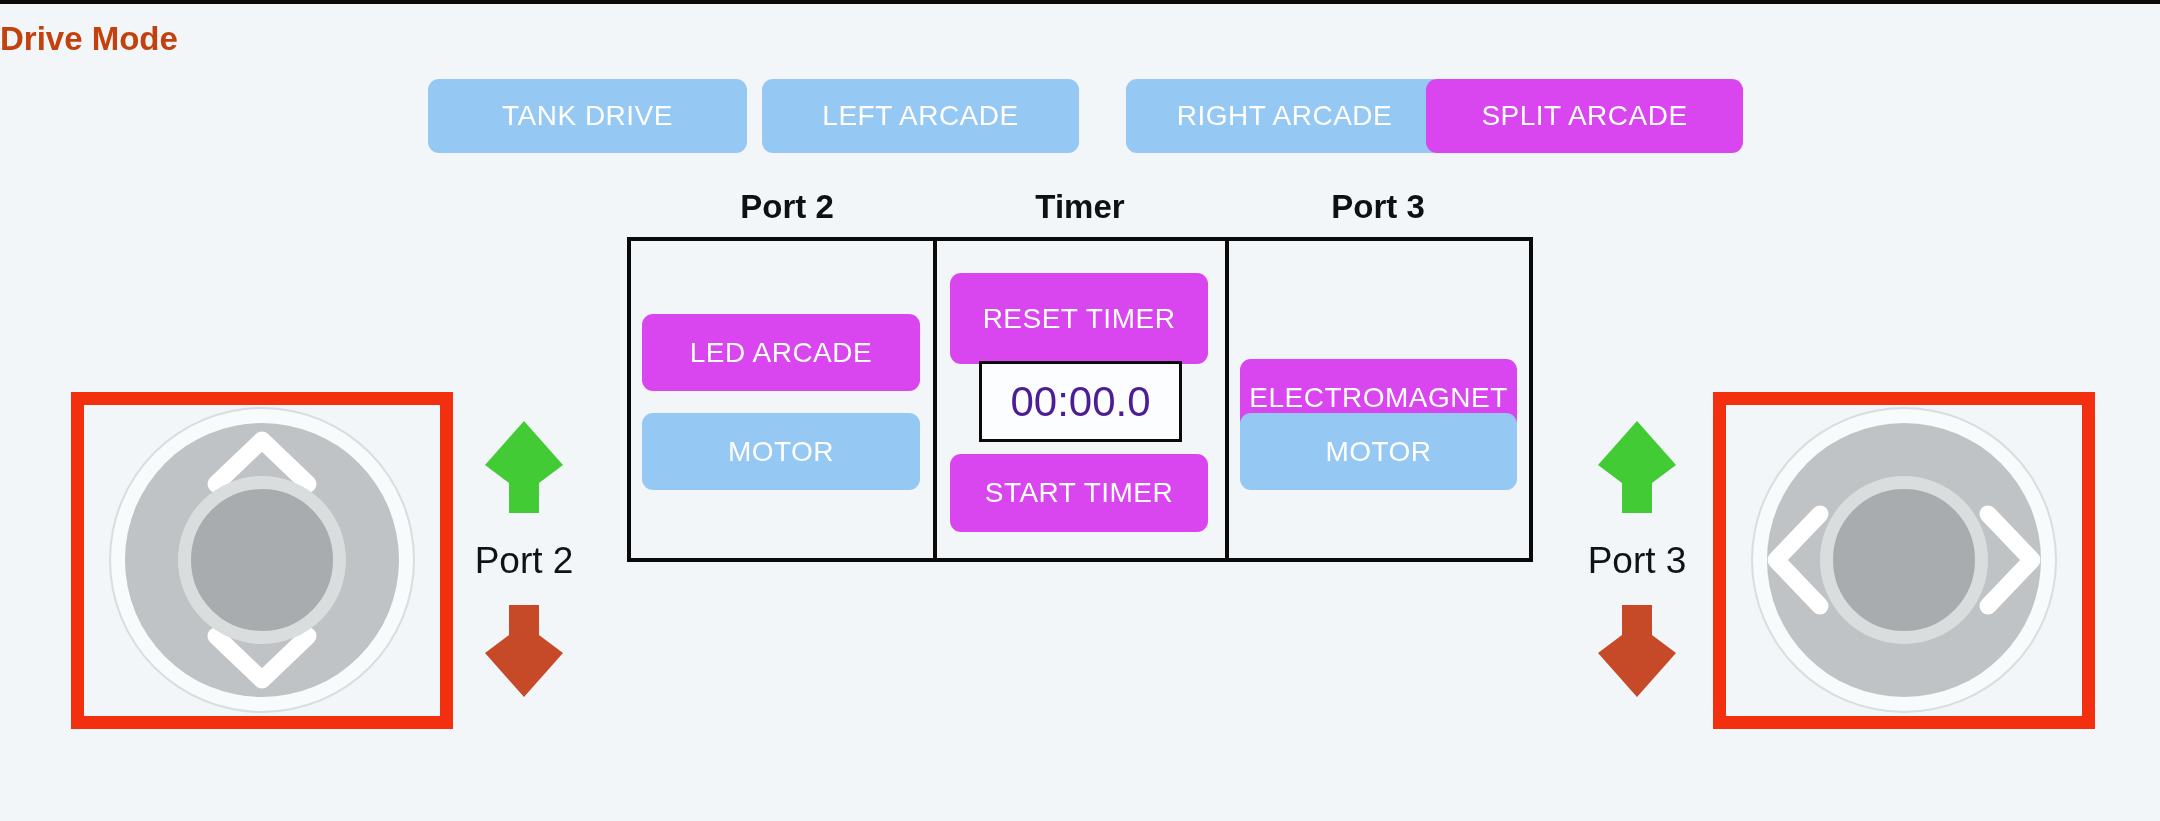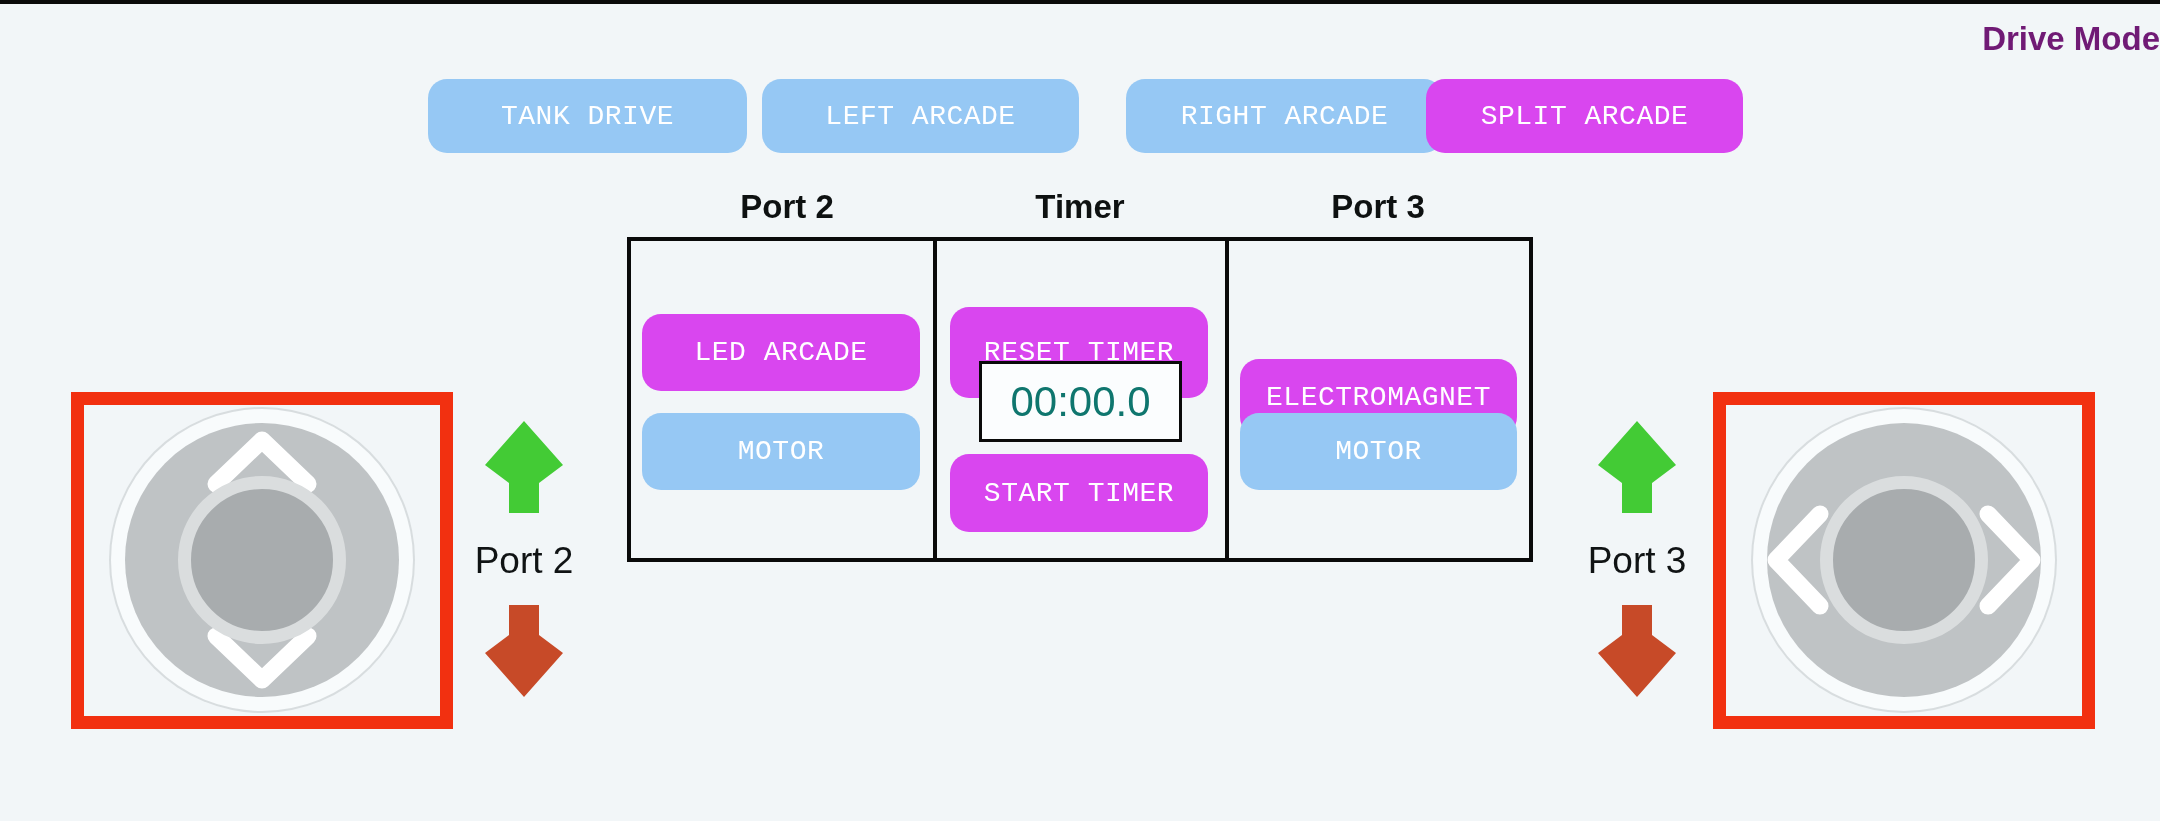--- a/index.html
+++ b/index.html
@@ -2,27 +2,27 @@
 <html><head>
 <meta charset="utf-8">
 <style>
   html,body { margin:0; padding:0; background:#F2F6F8; }
   .stage {
     position:relative; width:2160px; height:821px; overflow:hidden;
     background:#F2F6F8; font-family:"Liberation Sans", sans-serif; color:#111;
   }
   .topline { position:absolute; left:0; top:0; width:2160px; height:4px; background:#0A0A0A; }
   .title {
-    position:absolute; left:0; top:20px; width:2160px; text-align:right;
-    font-size:33px; font-weight:bold; color:#701a75;
+    position:absolute; left:0; top:20px; width:2160px; text-align:left;
+    font-size:33px; font-weight:bold; color:#c2410c;
   }
   .btn {
     position:absolute; display:flex; align-items:center; justify-content:center;
-    border:none; border-radius:19px; background:#96C8F4; color:#FFFFFF;
-    font-family:Liberation Mono, monospace; font-size:28px; letter-spacing:0.5px; cursor:pointer; padding:0;
+    border:none; border-radius:11px; background:#96C8F4; color:#FFFFFF;
+    font-family:Liberation Sans, sans-serif; font-size:28px; letter-spacing:0.5px; cursor:pointer; padding:0;
   }
   .btn[data-state="active"] { background:#d946ef; }
   
   .mode-b1 { left:428px;  top:79px; width:319px; height:74px; }
   .mode-b2 { left:762px;  top:79px; width:317px; height:74px; }
   .mode-b3 { left:1094px; top:79px; width:317px; height:74px;margin-left:32px; }
   .mode-b4 { left:1426px; top:79px; width:317px; height:74px; }
   
   .col-header {
     position:absolute; top:188px; width:200px; text-align:center;
@@ -31,29 +31,29 @@
   .hdr-port2 { left:687px; }  .hdr-timer { left:980px; }  .hdr-port3 { left:1278px; }
   
   .panel {
     position:absolute; left:627px; top:237px; width:906px; height:325px;
     border:4px solid #0A0A0A; box-sizing:border-box;
   }
   .divider { position:absolute; top:0; width:4px; height:317px; background:#0A0A0A; }
   .div-1 { left:302px; } .div-2 { left:594px; }
   .btn-led     { left:642px;  top:314px; width:278px; height:77px; }
   .btn-motor-l { left:642px;  top:413px; width:278px; height:77px; }
-  .btn-reset   { left:950px;  top:273px; width:258px; height:91px;margin-top:34px; }
+  .btn-reset   { left:950px;  top:273px; width:258px; height:91px; }
   .btn-start   { left:950px;  top:454px; width:258px; height:78px; }
   .btn-electro { left:1240px; top:314px; width:277px; height:77px;margin-top:45px; }
   .btn-motor-r { left:1240px; top:413px; width:277px; height:77px; }
   .timer-display {
     position:absolute; left:979px; top:361px; width:203px; height:81px;
     background:#FBFDFE; border:3px solid #0A0A0A; box-sizing:border-box;
     display:flex; align-items:center; justify-content:center;
-    font-size:42px; color:#0f766e;
+    font-size:42px; color:#4c1d95;
   }
   
   .hl { position:absolute; width:382px; height:337px; border:13px solid #F23010; box-sizing:border-box; }
   .hl-left  { left:71px;   top:392px; }
   .hl-right { left:1713px; top:392px; }
   
   .joy { position:absolute; width:306px; height:306px; cursor:pointer; }
   .joy-left  { left:109px;  top:407px; }
   .joy-right { left:1751px; top:407px; }
   .joy-halo {

